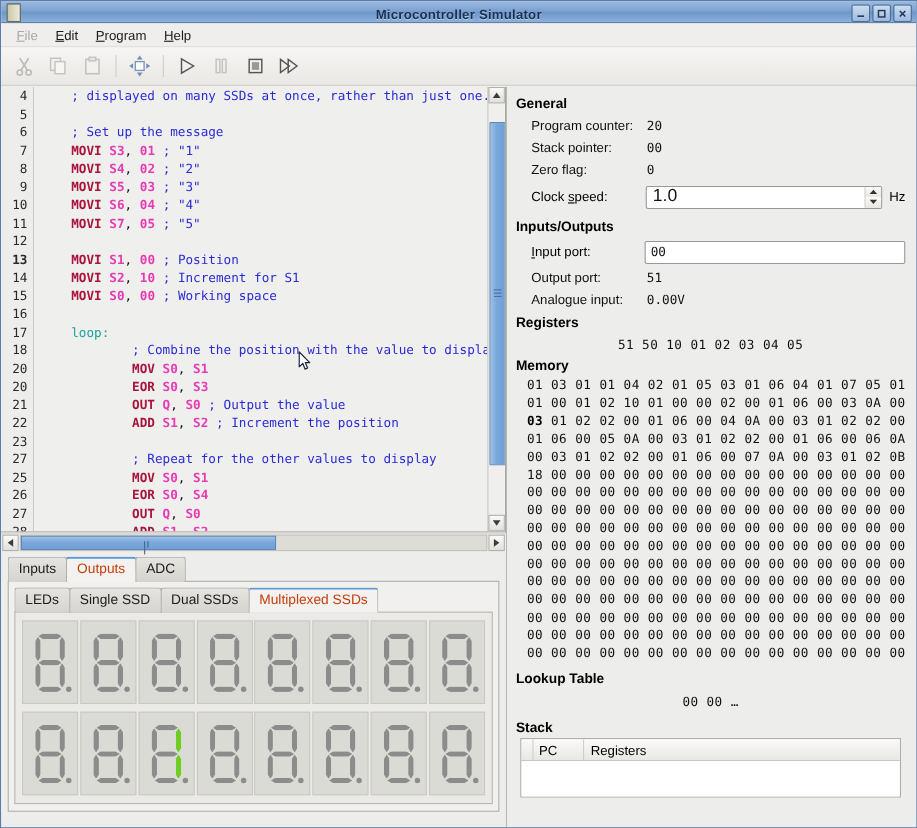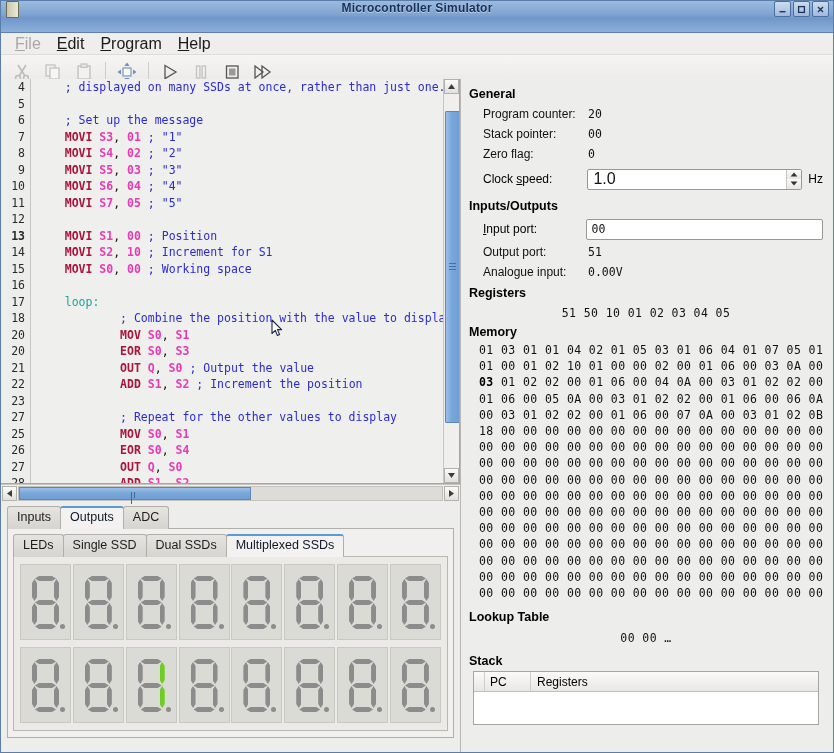--- a/index.html
+++ b/index.html
@@ -8,42 +8,42 @@
     font-family:"Liberation Sans", sans-serif;
     font-size:12px;
     background:#ededeb;
     color:#000;
   }
   #app{position:relative;width:834px;height:753px;overflow:hidden;
        border:1px solid #5a7ea8;box-sizing:border-box;background:#ededeb;}
 
   
   .titlebar{
-    height:32px;width:100%;box-sizing:border-box;
+    height:20px;width:100%;box-sizing:border-box;
     background:linear-gradient(to bottom,#9cbae0 0%,#7ea3d0 45%,#6f97ca 55%,#8cb0d9 100%);
     border-bottom:1px solid #5e81ad;
-    display:flex;align-items:flex-start;position:relative;
+    display:flex;align-items:flex-end;position:relative;
   }
   .title-ico{width:11px;height:15px;margin-left:5px;border:1px solid #6a6a55;
     background:linear-gradient(to right,#c9c7a8,#eceadb);border-radius:1px;}
   .title-text{
     position:absolute;left:0;right:0;text-align:center;
     font-weight:bold;font-size:12px;color:#183055;
     letter-spacing:.2px;text-shadow:0 1px 0 rgba(255,255,255,.45);
   }
   .win-btns{margin-left:auto;display:flex;gap:2px;padding-right:4px;z-index:2;}
   .wb{width:15px;height:14px;border:1px solid #4b6f9c;border-radius:2px;
       background:linear-gradient(to bottom,#cddcef,#9fbadc);
       display:flex;align-items:center;justify-content:center;
       font-size:9px;color:#1d3557;line-height:1;}
 
   
   .menubar{height:21px;display:flex;align-items:center;padding-left:6px;
     background:#efeeec;border-bottom:1px solid #dedcd8;}
-  .menu-item{padding:2px 8px;font-size:16px;color:#1a1a1a;border-radius:2px;}
+  .menu-item{padding:2px 8px;font-size:12px;color:#1a1a1a;border-radius:2px;}
   .menu-item.disabled{color:#a9a8a5;}
   .menu-item u{text-decoration:underline;}
 
   
   .toolbar{height:34px;display:flex;align-items:center;padding-left:6px;gap:1px;
     background:linear-gradient(to bottom,#f6f5f3,#e9e8e5);
     border-bottom:1px solid #cfcdc8;}
   .tb-btn{width:30px;height:28px;display:flex;align-items:center;justify-content:center;}
   .tb-sep{width:1px;height:20px;background:#cfcdc8;margin:0 5px;}
 
@@ -102,21 +102,21 @@
   .hs-grip{position:absolute;left:50%;top:4px;margin-left:-4px;width:8px;height:6px;}
   .hs-grip i{display:block;float:left;width:1px;height:6px;background:#44668f;margin-right:2px;}
 
   
   .tabs-outer{padding:4px 0 0 6px;background:#ededeb;}
   .tabrow{display:flex;align-items:flex-end;height:24px;gap:0;position:relative;z-index:2;}
   .tab{padding:3px 9px 4px 9px;font-size:12.5px;background:linear-gradient(to bottom,#e6e4e0,#d6d4cf);
     border:1px solid #b1afaa;border-bottom:none;border-radius:3px 3px 0 0;color:#1d1d1d;
     margin-right:-1px;line-height:15px;}
   .tab.active{background:#f3f2f0;border-top:2px solid #5b9bd5;
-    padding-top:2px;color:#0f172a;position:relative;z-index:3;}
+    padding-top:2px;color:#c2410c;position:relative;z-index:3;}
   .tabpanel{border:1px solid #b1afaa;background:#f1f0ee;margin-right:6px;
     margin-top:-1px;padding:5px 5px 6px 5px;}
   .subtabrow{display:flex;align-items:flex-end;height:23px;}
   .subpanel{border:1px solid #b9b7b2;background:#eceae7;margin-top:-1px;
     padding:7px 6px;}
 
   
   .ssd-row{display:flex;justify-content:space-between;}
   .ssd-row + .ssd-row{margin-top:7px;}
   .ssd{width:51px;height:76px;background:#dbdbd6;border:1px solid #cac8c3;

